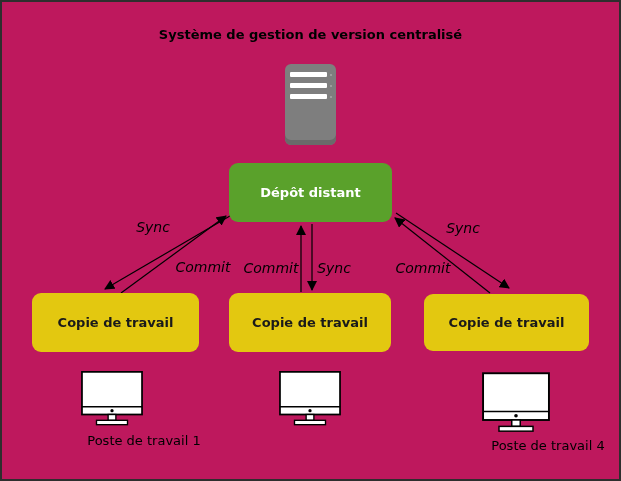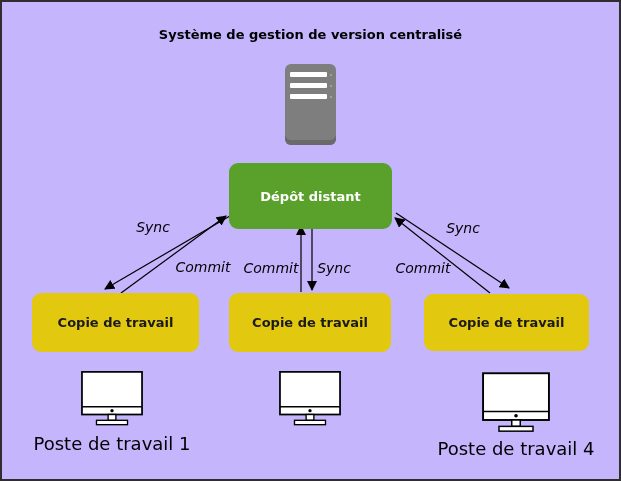--- a/index.html
+++ b/index.html
@@ -1,21 +1,21 @@
 <!DOCTYPE html>
 <html style="--green: #5aa12b; --yellow: #e3c810; --server_gray: #7e7e7e; --server_shadow: #6a6a6a;"><head>
 <meta charset="utf-8">
 <style>
   html,body{margin:0;padding:0;background:#fff;}
   #canvas{
     position:relative;
     width:621px;height:481px;
     box-sizing:border-box;
     border:2px solid #2e2e2e;
-    background:#c4b5fd;
+    background:#be185d;
     font-family:"DejaVu Sans","Liberation Sans",sans-serif;
     overflow:hidden;
   }
   .title{
     position:absolute;top:25px;left:0;width:100%;
     text-align:center;font-size:13px;font-weight:bold;color:#000;
   }
   
   .server{
     position:absolute;left:283px;top:62px;width:51px;height:81px;
@@ -34,38 +34,38 @@
   }
   .server .dot.d1{top:10px}
   .server .dot.d2{top:21px}
   .server .dot.d3{top:32px}
   
   .node{
     position:absolute;display:flex;align-items:center;justify-content:center;
     border-radius:9px;font-size:13px;text-align:center;
   }
   .repo{
-    left:227px;top:161px;width:163px;height:66px;
+    left:227px;top:161px;width:163px;height:59px;
     background:var(--green,#5aa12b);color:#fff;font-weight:bold;
   }
   .copy{background:var(--yellow,#e3c810);color:#1a1a1a;font-weight:bold;}
   .copy.c1{left:30px;top:291px;width:167px;height:59px;}
   .copy.c2{left:227px;top:291px;width:162px;height:59px;}
   .copy.c3{left:422px;top:292px;width:165px;height:57px;}
   
   svg.arrows{position:absolute;left:0;top:0;width:621px;height:481px;}
   .edge-label{
     position:absolute;transform:translateX(-50%);
     font-style:italic;font-size:14px;color:#000;white-space:nowrap;
   }
   
   .monitor{position:absolute;}
   .ws-label{
     position:absolute;transform:translateX(-50%);
-    font-size:18px;color:#000;white-space:nowrap;
+    font-size:13px;color:#000;white-space:nowrap;margin-left:32px;
   }
 </style>
 </head>
 <body>
 
 <div id="canvas">
 
   <div class="title">Système de gestion de version centralisé</div>
 
   <div class="server">

